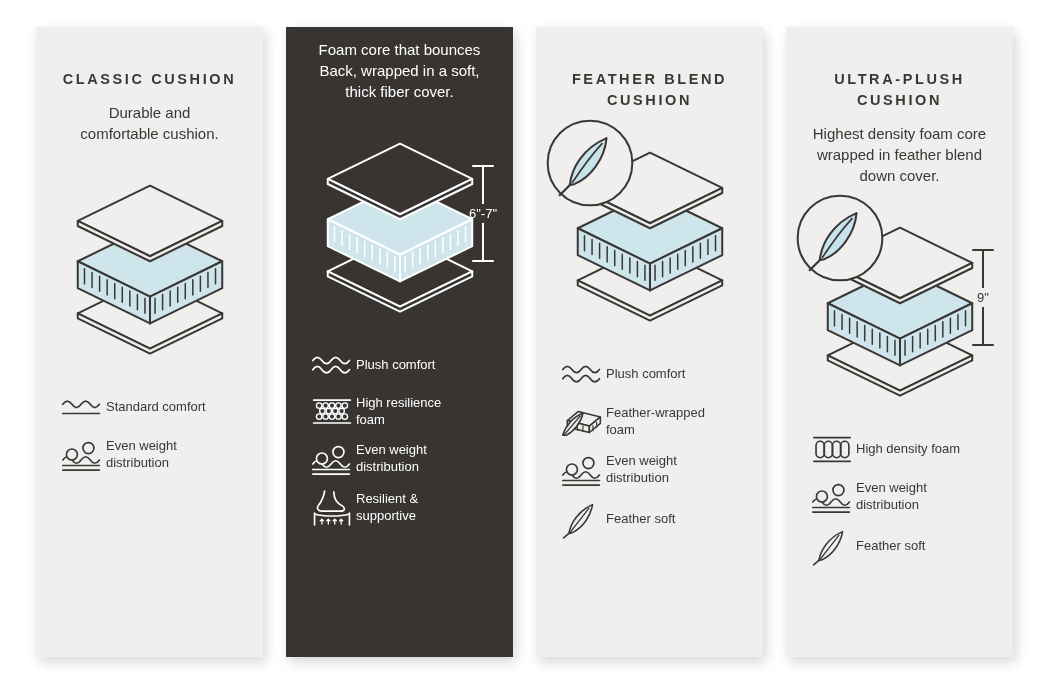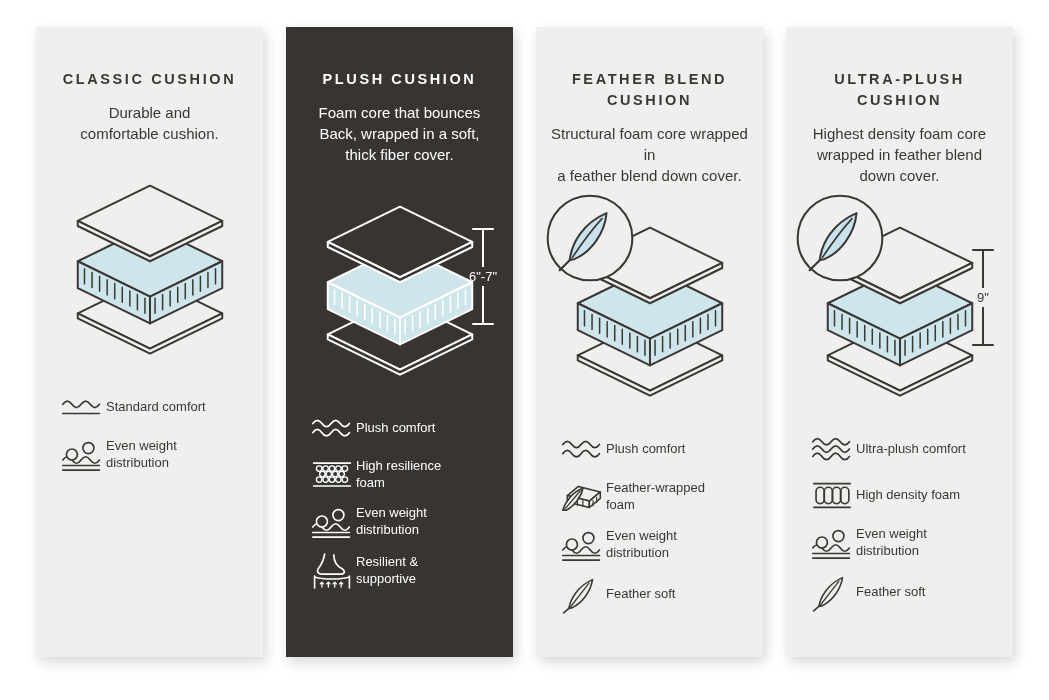--- a/index.html
+++ b/index.html
@@ -79,21 +79,20 @@
     <path d="M3 37 H43"></path>
   </svg>
           </span>
     <span class="flabel">Even weight
 distribution</span>
   </li>
 </ul>
   </section>
 
   <section class="card dark">
-    <h2 class="title">PLUSH CUSHION</h2>
     <p class="desc">Foam core that bounces
 Back, wrapped in a soft,
 thick fiber cover.</p>
     <div class="illo">
       <span class="cushion">
           <svg viewBox="0 0 200 206" fill="none" stroke="currentColor" stroke-width="2.4">
 
     <path d="M100 112 L186 154 L100 196 L14 154 Z" fill="var(--sheet-fill)"></path>
     <path d="M14 154 L100 196 L186 154 L186 160 L100 202 L14 160 Z" fill="var(--sheet-fill)"></path>
 
@@ -178,22 +177,20 @@
           </span>
     <span class="flabel">Resilient &amp;
 supportive</span>
   </li>
 </ul>
   </section>
 
   <section class="card light">
     <h2 class="title">FEATHER BLEND
 CUSHION</h2>
-    <p class="desc">Structural foam core wrapped in
-a feather blend down cover.</p>
     <div class="illo">
       <span class="cushion">
           <svg viewBox="0 0 200 206" fill="none" stroke="currentColor" stroke-width="2.4">
 
     <path d="M100 112 L186 154 L100 196 L14 154 Z" fill="var(--sheet-fill)"></path>
     <path d="M14 154 L100 196 L186 154 L186 160 L100 202 L14 160 Z" fill="var(--sheet-fill)"></path>
 
     <path d="M100 50 L186 92 L100 134 L14 92 Z" fill="#cfe5ec"></path>
     <path d="M14 92 L14 124 L100 166 L100 134 Z" fill="#cfe5ec"></path>
     <path d="M100 134 L100 166 L186 124 L186 92 Z" fill="#cfe5ec"></path>
@@ -300,30 +297,20 @@
         <svg width="30" height="40" viewBox="0 0 30 40" fill="none" stroke="currentColor" stroke-width="2">
             <path d="M5 2 H25 M15 2 V40"></path>
           </svg>
         <span class="mlabel">9"</span>
         <svg width="30" height="40" viewBox="0 0 30 40" fill="none" stroke="currentColor" stroke-width="2">
             <path d="M15 0 V38 M5 38 H25"></path>
           </svg>
       </span>
     </div>
     <ul class="features">
-  <li class="feature">
-    <span class="ficon">
-            <svg viewBox="0 0 48 32" width="44" height="30" fill="none" stroke="currentColor" stroke-width="1.9">
-    <path d="M3 7 q5 -7 10 0 t10 0 t10 0 t10 0"></path>
-    <path d="M3 15 q5 -7 10 0 t10 0 t10 0 t10 0"></path>
-    <path d="M3 23 q5 -7 10 0 t10 0 t10 0 t10 0"></path>
-  </svg>
-          </span>
-    <span class="flabel">Ultra-plush comfort</span>
-  </li>
 
   <li class="feature">
     <span class="ficon">
             <svg viewBox="0 0 48 34" width="44" height="31" fill="none" stroke="currentColor" stroke-width="1.8">
     <path d="M4 4 H44"></path>
     <rect x="6.5" y="8" width="9" height="18" rx="4.5"></rect>
     <rect x="15.5" y="8" width="9" height="18" rx="4.5"></rect>
     <rect x="24.5" y="8" width="9" height="18" rx="4.5"></rect>
     <rect x="33.5" y="8" width="9" height="18" rx="4.5"></rect>
     <path d="M4 30 H44"></path>

